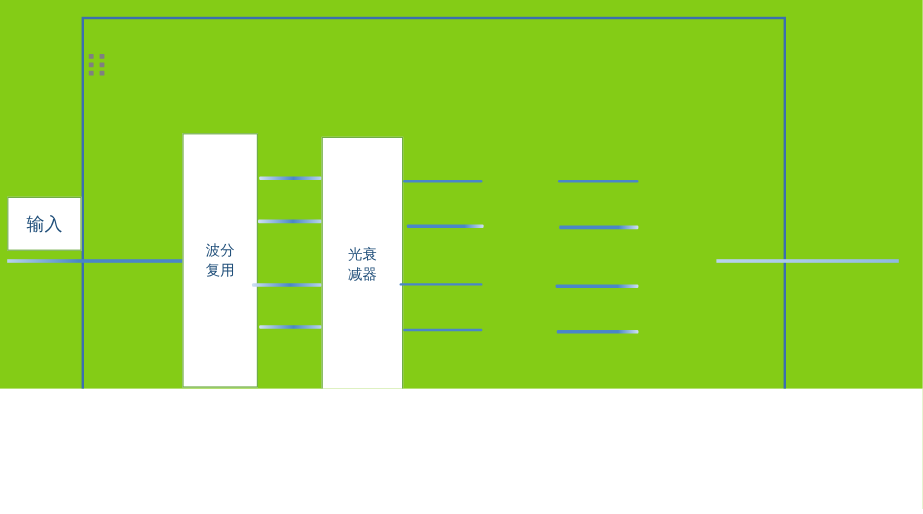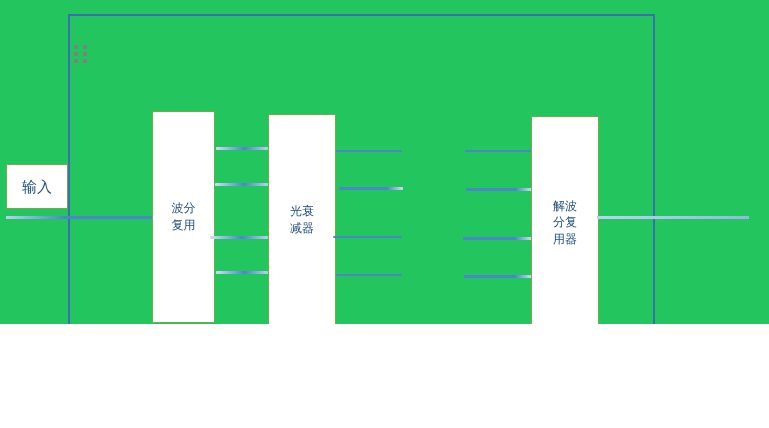--- a/index.html
+++ b/index.html
@@ -7,21 +7,21 @@
     padding: 0;
     background: #ffffff;
   }
   body {
     font-family: "DejaVu Sans", "Liberation Sans", sans-serif;
   }
   #canvas {
     position: relative;
     width: 769px;
     height: 324px;
-    background: #22c55e;
+    background: #84cc16;
     overflow: hidden;
   }
   
   .outer-frame {
     position: absolute;
     left: 68px;
     top: 14px;
     width: 587px;
     height: 384px;
     border: 2px solid #3b6fb0;
@@ -157,21 +157,16 @@
   <div class="conn solidish" style="left:339px; top:187px; width:64px;"></div>
   <div class="conn solid" style="left:333px; top:236px; width:69px;"></div>
   <div class="conn solid" style="left:336px; top:274px; width:66px;"></div>
 
 
   <div class="conn solid" style="left:465px; top:150px; width:67px;"></div>
   <div class="conn solidish" style="left:466px; top:188px; width:66px;"></div>
   <div class="conn solidish" style="left:463px; top:237px; width:69px;"></div>
   <div class="conn solidish" style="left:464px; top:275px; width:68px;"></div>
 
-  <div class="gbox" id="box-demux">
-    <div class="vtext">解波
-分复
-用器</div>
-  </div>
 
   <div class="wire" id="wire-out"></div>
 
 </div>
 
 </body></html>

